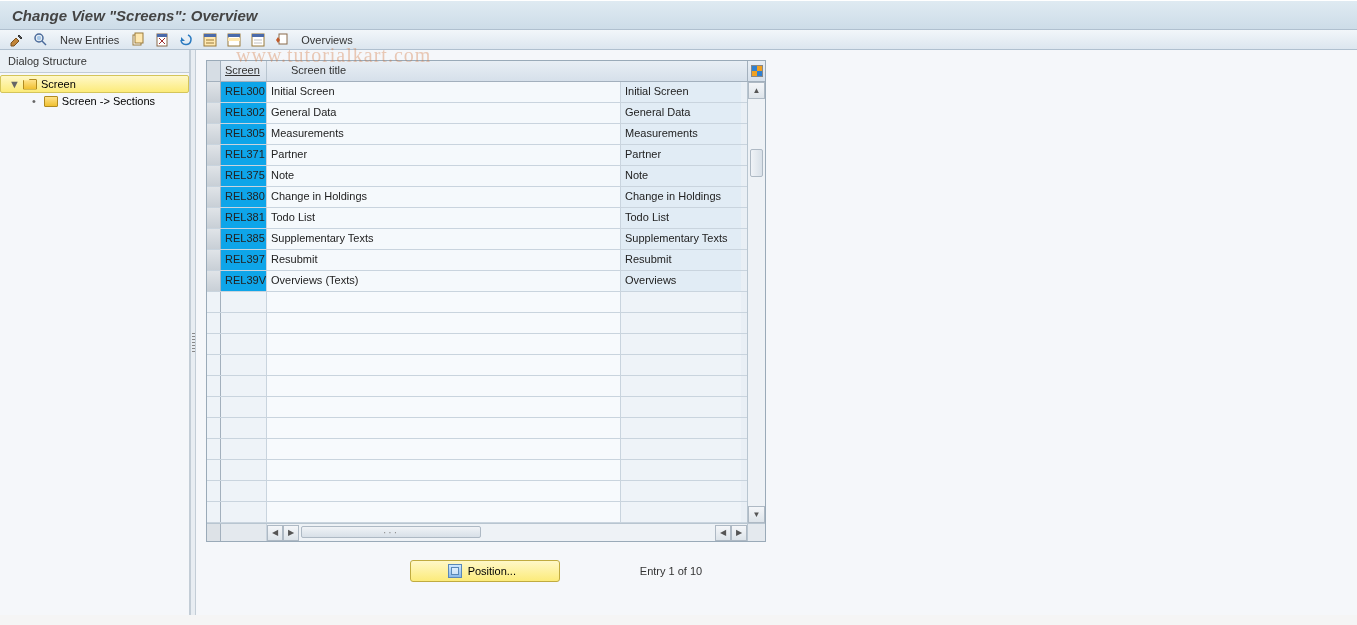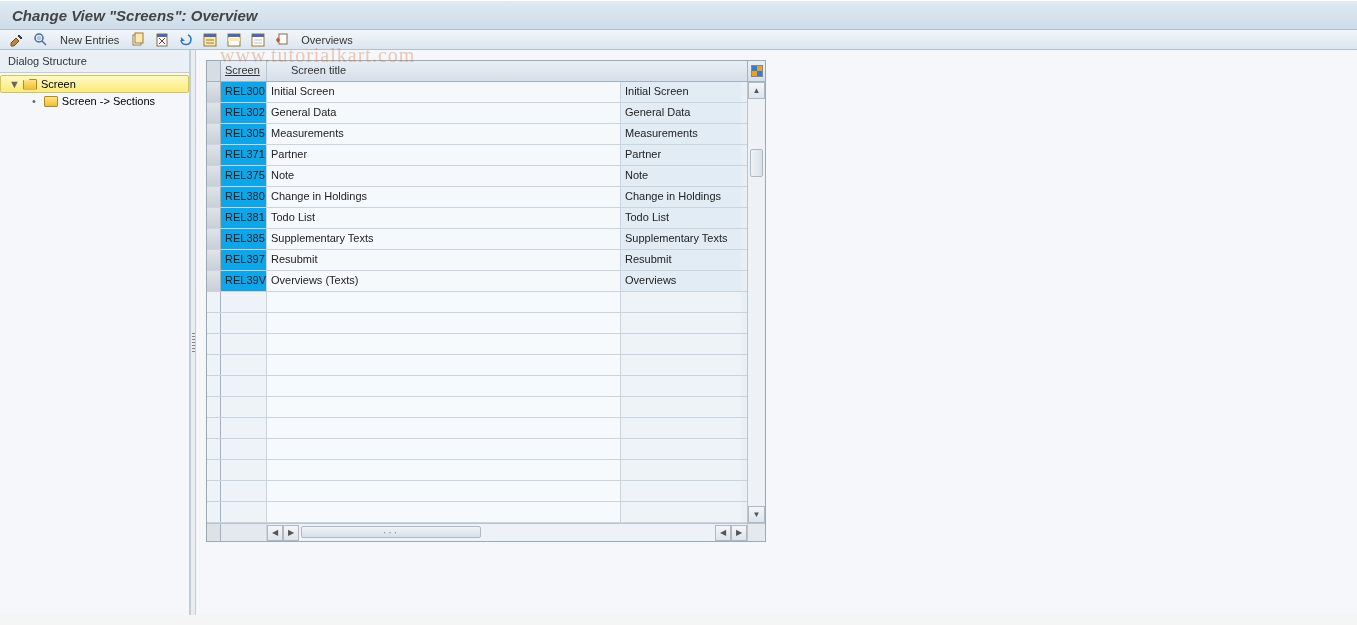--- a/index.html
+++ b/index.html
@@ -255,21 +255,21 @@
     .pos-ico {
       width: 14px; height: 14px;
       background: linear-gradient(to bottom, #cfe8ff, #8ab8e8);
       border: 1px solid #5a88b8;
       position: relative;
     }
     .pos-ico::after{ content:''; position:absolute; inset:2px; border:1px solid #5a88b8; background: rgba(255,255,255,0.5);}
     .entry-text { font-size: 11px; color: #333; }
     .watermark {
       position: absolute;
-      top: 44px; left: 220px;
+      top: 44px; left: 236px;
       font-size: 20px;
       color: rgba(210, 110, 50, 0.35);
       font-family: Georgia, serif;
       letter-spacing: 1px;
       pointer-events: none;
       z-index: 50;
     }
     svg { display:block; }
   </style>
 </head>
@@ -525,16 +525,23 @@
           <div class="hthumb">···</div>
           <div class="hbtn-group-right">
             <div class="hbtn">◀</div>
             <div class="hbtn">▶</div>
           </div>
         </div>
         <div class="hfill"></div>
       </div>
     </div>
 
+    <div class="footer-row">
+      <div class="pos-btn">
+        <span class="pos-ico"></span>
+        <span>Position...</span>
+      </div>
+      <span class="entry-text">Entry 1 of 10</span>
+    </div>
   </div>
 </div>
 
 <div class="watermark">www.tutorialkart.com</div>
 
 </body></html>

